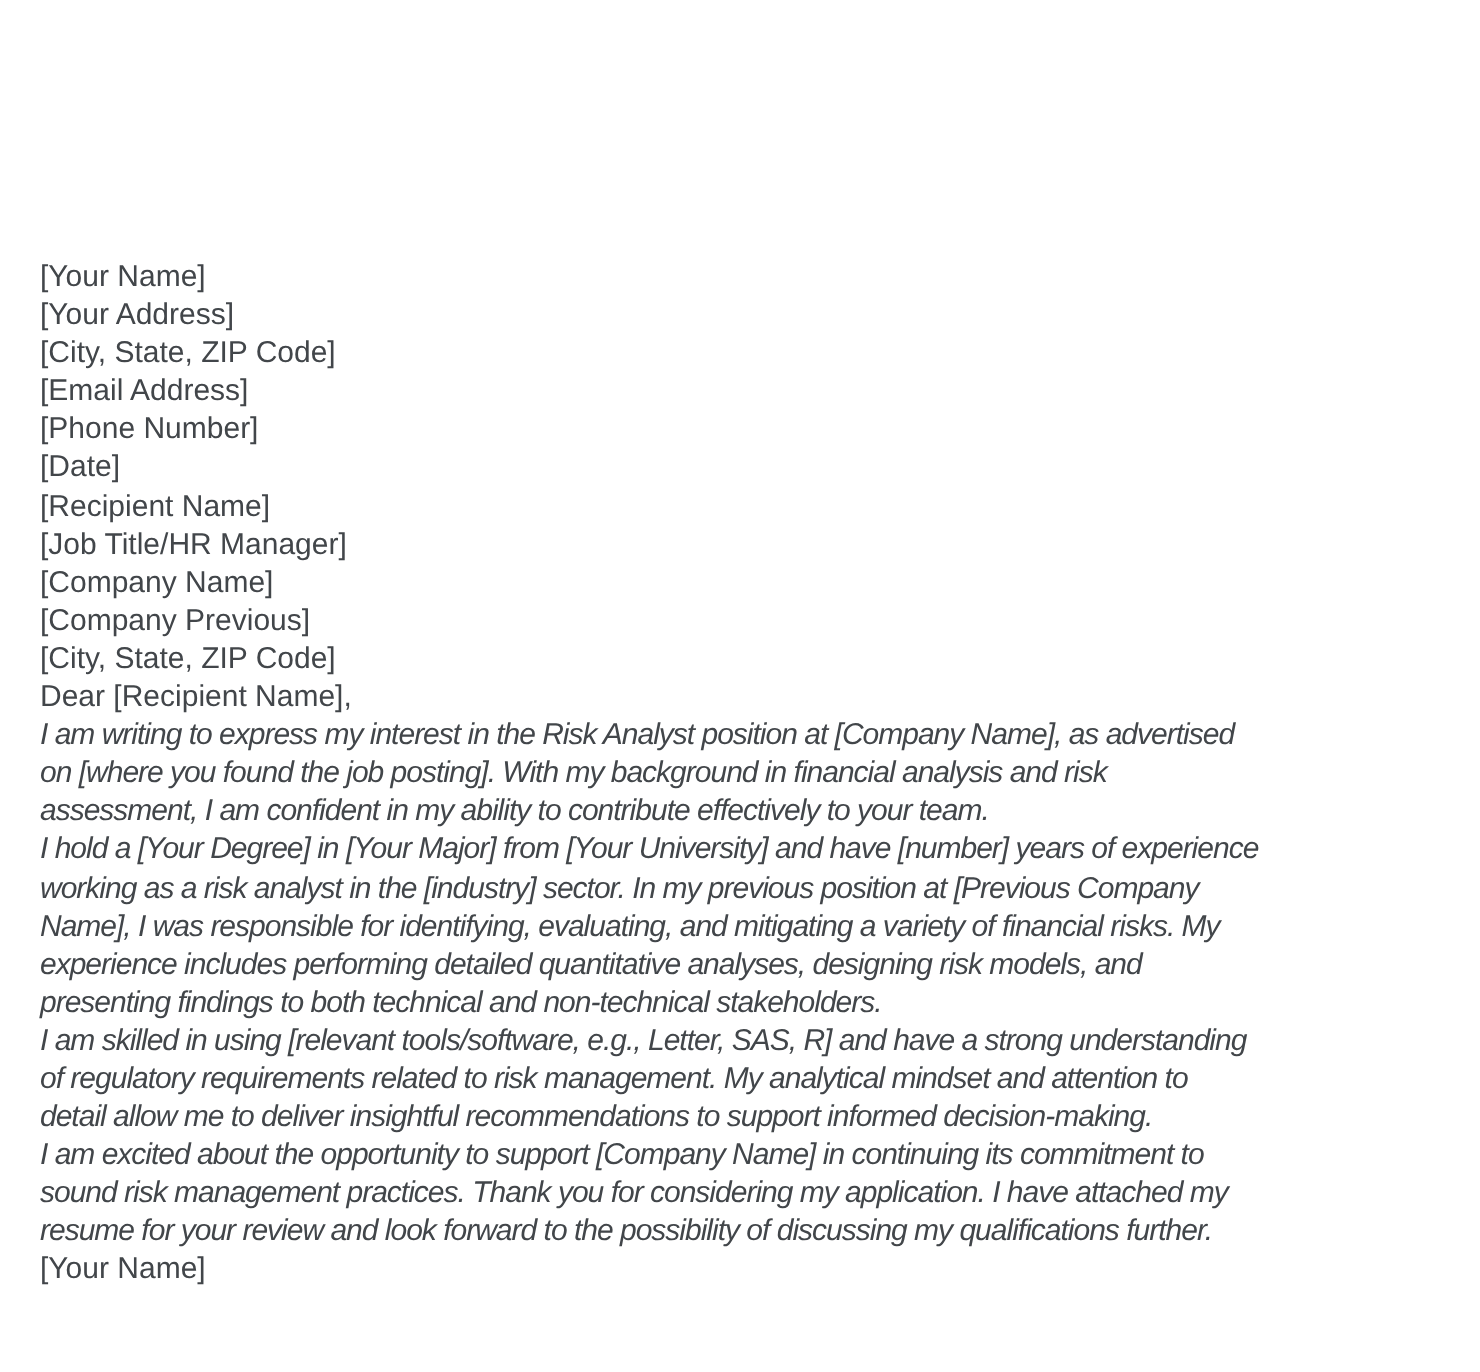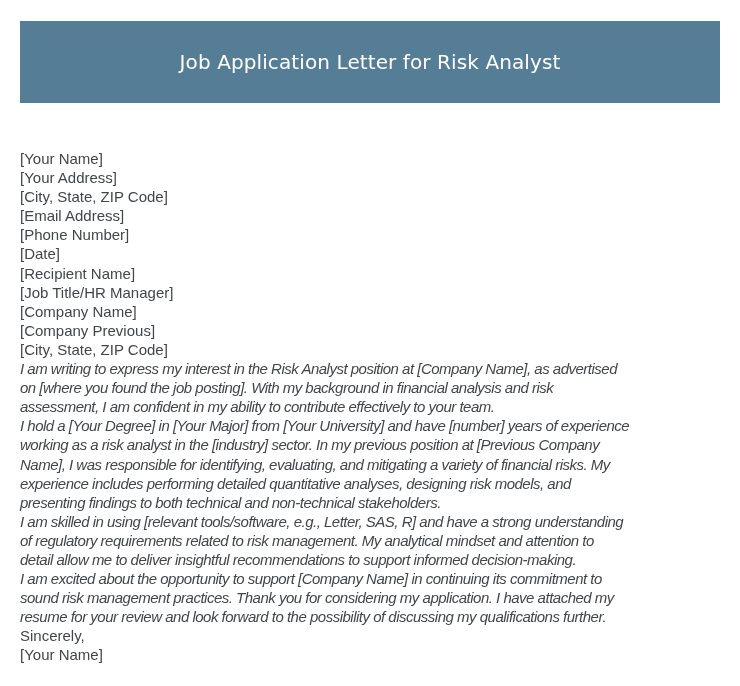--- a/index.html
+++ b/index.html
@@ -38,63 +38,59 @@
   }
   .letter {
     position: absolute;
     left: 20px;
     top: 129px;
     width: 702px;
     font-family: "Liberation Sans", sans-serif;
     font-size: 15px;
     line-height: 19.1px;
     color: var(--text-color, #42464a);
-    margin-top: 20px;
   }
   .block {
     margin: 0;
     white-space: pre-line; 
   }
   .para {
     letter-spacing: -0.5px; 
     font-style: italic;
   }
 </style>
 </head>
 <body>
 
 <div class="page">
 
-  <div class="banner">
-    <h1 class="banner-title">Job Application Letter for Risk Analyst</h1>
-  </div>
 
   <div class="letter">
     <div class="block">[Your Name]
 [Your Address]
 [City, State, ZIP Code]
 [Email Address]
 [Phone Number]
 [Date]</div>
     <div class="block">[Recipient Name]
 [Job Title/HR Manager]
 [Company Name]
 [Company Previous]
 [City, State, ZIP Code]</div>
+    <div class="block">Dear [Recipient Name],</div>
     <div class="block para">I am writing to express my interest in the Risk Analyst position at [Company Name], as advertised
 on [where you found the job posting]. With my background in financial analysis and risk
 assessment, I am confident in my ability to contribute effectively to your team.</div>
     <div class="block para">I hold a [Your Degree] in [Your Major] from [Your University] and have [number] years of experience
 working as a risk analyst in the [industry] sector. In my previous position at [Previous Company
 Name], I was responsible for identifying, evaluating, and mitigating a variety of financial risks. My
 experience includes performing detailed quantitative analyses, designing risk models, and
 presenting findings to both technical and non-technical stakeholders.</div>
     <div class="block para">I am skilled in using [relevant tools/software, e.g., Letter, SAS, R] and have a strong understanding
 of regulatory requirements related to risk management. My analytical mindset and attention to
 detail allow me to deliver insightful recommendations to support informed decision-making.</div>
     <div class="block para">I am excited about the opportunity to support [Company Name] in continuing its commitment to
 sound risk management practices. Thank you for considering my application. I have attached my
 resume for your review and look forward to the possibility of discussing my qualifications further.</div>
-    <div class="block">Sincerely,</div>
     <div class="block">[Your Name]</div>
   </div>
 
 </div>
 
 </body></html>

